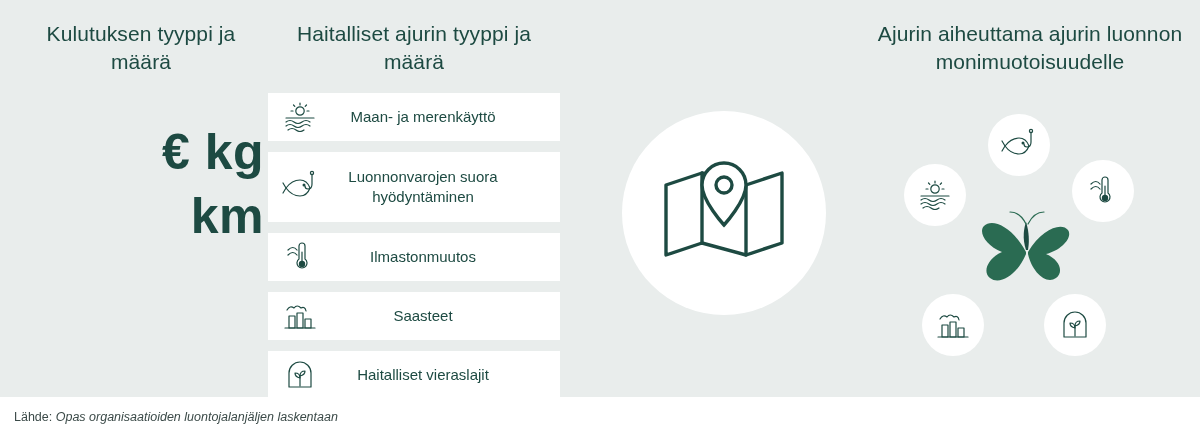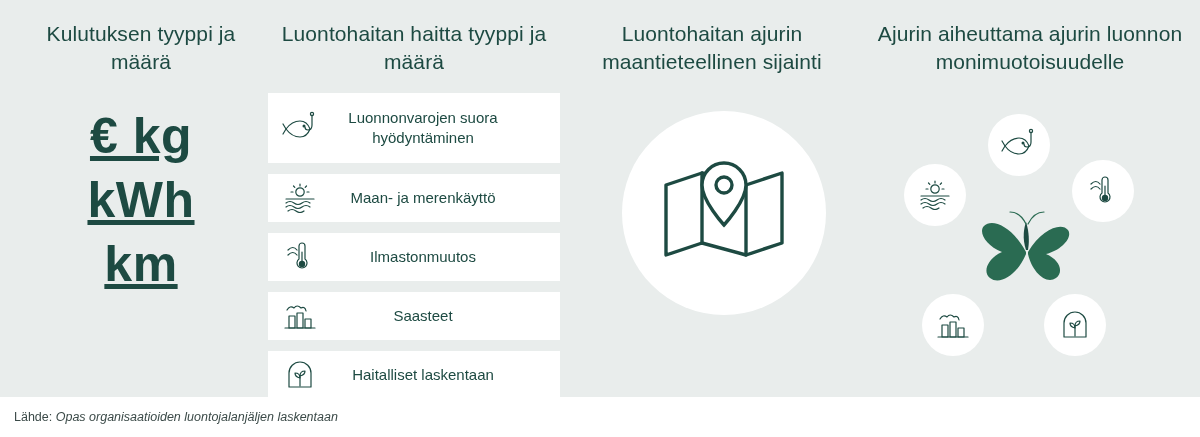--- a/index.html
+++ b/index.html
@@ -35,24 +35,23 @@
   }
   #title-col1 { left: 18px;  top: 20px; width: 246px; }
   #title-col2 { left: 268px; top: 20px; width: 292px; }
   #title-col3 { left: 572px; top: 20px; width: 280px; }
   #title-col4 { left: 876px; top: 20px; width: 308px; }
 
   
   .units {
     position: absolute;
     left: 18px;
-    top: 104px;
+    top: 120px;
     width: 246px;
-    text-align: center;
-    text-decoration: underline;
+    text-align: right;
   }
   .unit {
     font-size: 50px;
     font-weight: 700;
     color: #1d4a42;
     line-height: 1.28;
     letter-spacing: 0.5px;
   }
 
   
@@ -149,63 +148,61 @@
   .st { fill: none; stroke: #1d4a42; stroke-width: 1.5; stroke-linecap: round; stroke-linejoin: round; }
   .st-thin { fill: none; stroke: #1d4a42; stroke-width: 1.2; stroke-linecap: round; stroke-linejoin: round; }
   .fill-dark { fill: #1d4a42; }
 </style>
 </head>
 <body>
 
 <div class="canvas">
 
   <div class="col-title" id="title-col1">Kulutuksen tyyppi ja määrä</div>
-  <div class="col-title" id="title-col2">Luontohaitan haitta tyyppi ja määrä</div>
-  <div class="col-title" id="title-col3">Luontohaitan ajurin maantieteellinen sijainti</div>
+  <div class="col-title" id="title-col2">Haitalliset ajurin tyyppi ja määrä</div>
   <div class="col-title" id="title-col4">Ajurin aiheuttama ajurin luonnon monimuotoisuudelle</div>
 
   <div class="units">
     <div class="unit">€ kg</div>
-    <div class="unit">kWh</div>
     <div class="unit">km</div>
   </div>
 
   <div class="driver-list">
-
-    <div class="driver-row tall">
-      <span class="driver-icon">
-        <svg width="36" height="34" viewBox="0 0 36 34" aria-hidden="true">
-          <path class="st-thin" d="M4 18 q6 -8 14 -8 q7 0 10 8 q-3 8 -10 8 q-8 0 -14 -8 z"></path>
-          <path class="st-thin" d="M4 18 l-3 -5 M4 18 l-3 5"></path>
-          <circle class="fill-dark" cx="22" cy="15" r="1.5"></circle>
-          <path class="st-thin" d="M30 4 v10 q0 5 -4 5 q-3 0 -3 -3"></path>
-          <circle class="st-thin" cx="30" cy="3" r="1.6"></circle>
-        </svg>
-      </span>
-      <span class="driver-label">Luonnonvarojen suora hyödyntäminen</span>
-    </div>
 
     <div class="driver-row">
       <span class="driver-icon">
         <svg width="34" height="30" viewBox="0 0 34 30" aria-hidden="true">
           <circle class="st-thin" cx="17" cy="9" r="4.2"></circle>
           <line class="st-thin" x1="17" y1="1" x2="17" y2="3"></line>
           <line class="st-thin" x1="10.5" y1="3" x2="11.8" y2="4.4"></line>
           <line class="st-thin" x1="23.5" y1="3" x2="22.2" y2="4.4"></line>
           <line class="st-thin" x1="8" y1="9" x2="10" y2="9"></line>
           <line class="st-thin" x1="26" y1="9" x2="24" y2="9"></line>
           <path class="st-thin" d="M3 16 H31"></path>
           <path class="st-thin" d="M3 20 q4 -3 8 0 t8 0 t8 0"></path>
           <path class="st-thin" d="M3 24 q4 -3 8 0 t8 0 t8 0"></path>
           <path class="st-thin" d="M5 28 q4 -3 8 0 t8 0"></path>
         </svg>
       </span>
       <span class="driver-label">Maan- ja merenkäyttö</span>
     </div>
 
+    <div class="driver-row tall">
+      <span class="driver-icon">
+        <svg width="36" height="34" viewBox="0 0 36 34" aria-hidden="true">
+          <path class="st-thin" d="M4 18 q6 -8 14 -8 q7 0 10 8 q-3 8 -10 8 q-8 0 -14 -8 z"></path>
+          <path class="st-thin" d="M4 18 l-3 -5 M4 18 l-3 5"></path>
+          <circle class="fill-dark" cx="22" cy="15" r="1.5"></circle>
+          <path class="st-thin" d="M30 4 v10 q0 5 -4 5 q-3 0 -3 -3"></path>
+          <circle class="st-thin" cx="30" cy="3" r="1.6"></circle>
+        </svg>
+      </span>
+      <span class="driver-label">Luonnonvarojen suora hyödyntäminen</span>
+    </div>
+
     <div class="driver-row">
       <span class="driver-icon">
         <svg width="32" height="32" viewBox="0 0 32 32" aria-hidden="true">
           <path class="st-thin" d="M15 5 a3 3 0 0 1 6 0 v13 a5 5 0 1 1 -6 0 z"></path>
           <circle class="fill-dark" cx="18" cy="23" r="3.2"></circle>
           <line class="st-thin" x1="18" y1="11" x2="18" y2="20"></line>
           <path class="st-thin" d="M4 9 q5 -5 9 0"></path>
           <path class="st-thin" d="M4 14 q5 -5 9 0"></path>
         </svg>
       </span>
@@ -227,21 +224,21 @@
 
     <div class="driver-row">
       <span class="driver-icon">
         <svg width="30" height="32" viewBox="0 0 30 32" aria-hidden="true">
           <path class="st-thin" d="M4 28 V14 a11 11 0 0 1 22 0 v14 z"></path>
           <line class="st-thin" x1="15" y1="27" x2="15" y2="17"></line>
           <path class="st-thin" d="M15 19 q-5 -1 -5 -5 q5 0 5 5 z"></path>
           <path class="st-thin" d="M15 17 q5 -1 5 -5 q-5 0 -5 5 z"></path>
         </svg>
       </span>
-      <span class="driver-label">Haitalliset laskentaan</span>
+      <span class="driver-label">Haitalliset vieraslajit</span>
     </div>
 
   </div>
 
   <div class="map-circle">
     <span>
       <svg width="124" height="108" viewBox="0 0 124 108" aria-hidden="true">
         <path class="st" style="stroke-width:3.4" d="M4 26 L40 14 L84 26 L120 14 V84 L84 96 L40 84 L4 96 Z"></path>
         <line class="st" style="stroke-width:3.4" x1="40" y1="14" x2="40" y2="84"></line>
         <line class="st" style="stroke-width:3.4" x1="84" y1="26" x2="84" y2="96"></line>

